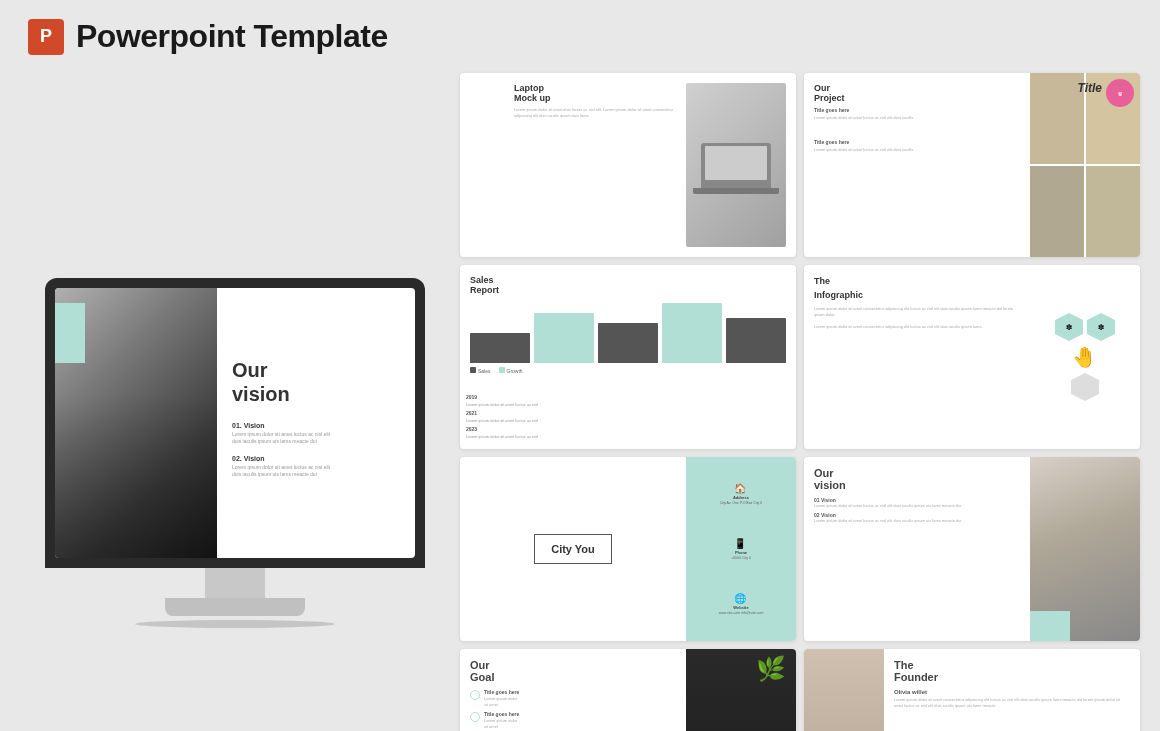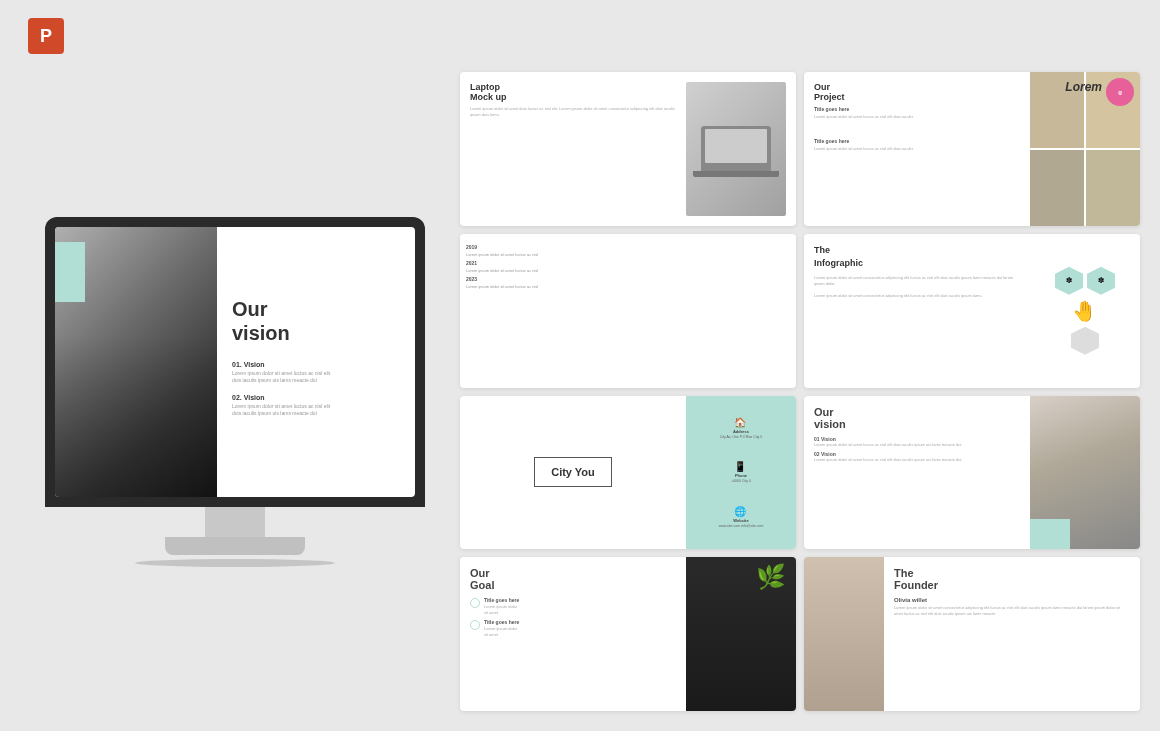--- a/index.html
+++ b/index.html
@@ -173,20 +173,21 @@
     }
 
     
     .slide-laptop {
       display: flex;
       padding: 10px;
       gap: 6px;
     }
     .slide-laptop .text-area {
       flex: 1;
+      margin-left: 44px;
     }
     .slide-laptop .img-area {
       width: 100px;
       background: linear-gradient(135deg, #d0d0d0, #a0a0a0);
       border-radius: 2px;
       display: flex;
       align-items: center;
       justify-content: center;
       position: relative;
     }
@@ -566,20 +567,21 @@
       gap: 3px;
     }
   </style>
 </head>
 <body>
 
 <div class="header">
   <div class="ppt-icon">
     <span>P</span>
   </div>
+  <h1 class="header-title">Powerpoint Template</h1>
 </div>
 
 <div class="main-content">
 
   <div class="monitor-section">
     <div class="monitor">
       <div class="monitor-screen">
         <div class="monitor-inner">
           <div class="slide-left-img">
             <div class="mint-block"></div>
@@ -627,25 +629,39 @@
         <br>
         <div class="slide-title-xs">Title goes here</div>
         <div class="slide-body-sm">Lorem ipsum dolor sit amet luctus ac nisl elit duis iaculis</div>
       </div>
       <div class="proj-right">
         <div class="proj-img-cell"></div>
         <div class="proj-img-cell"></div>
         <div class="proj-img-cell"></div>
         <div class="proj-img-cell"></div>
       </div>
-      <div class="gilde-text">Lorem</div>
+      <div class="gilde-text">Title</div>
       <div class="gilde-badge">g</div>
     </div>
 
     <div class="slide-card">
+      <div class="sales-left">
+        <div class="slide-title-sm">Sales<br>Report</div>
+        <div class="chart-area">
+          <div class="chart-bar dark" style="height:30px;"></div>
+          <div class="chart-bar" style="height:50px;"></div>
+          <div class="chart-bar dark" style="height:40px;"></div>
+          <div class="chart-bar" style="height:60px;"></div>
+          <div class="chart-bar dark" style="height:45px;"></div>
+        </div>
+        <div class="chart-legend">
+          <span><span class="legend-dot" style="background:#555;"></span>Sales</span>
+          <span><span class="legend-dot" style="background:#b2dfd5;"></span>Growth</span>
+        </div>
+      </div>
       <div class="sales-right">
         <div class="sales-col">
           <div class="sales-col-title">2019</div>
           <div>Lorem ipsum dolor sit amet luctus ac nisl</div>
         </div>
         <div class="sales-col">
           <div class="sales-col-title">2021</div>
           <div>Lorem ipsum dolor sit amet luctus ac nisl</div>
         </div>
         <div class="sales-col">

